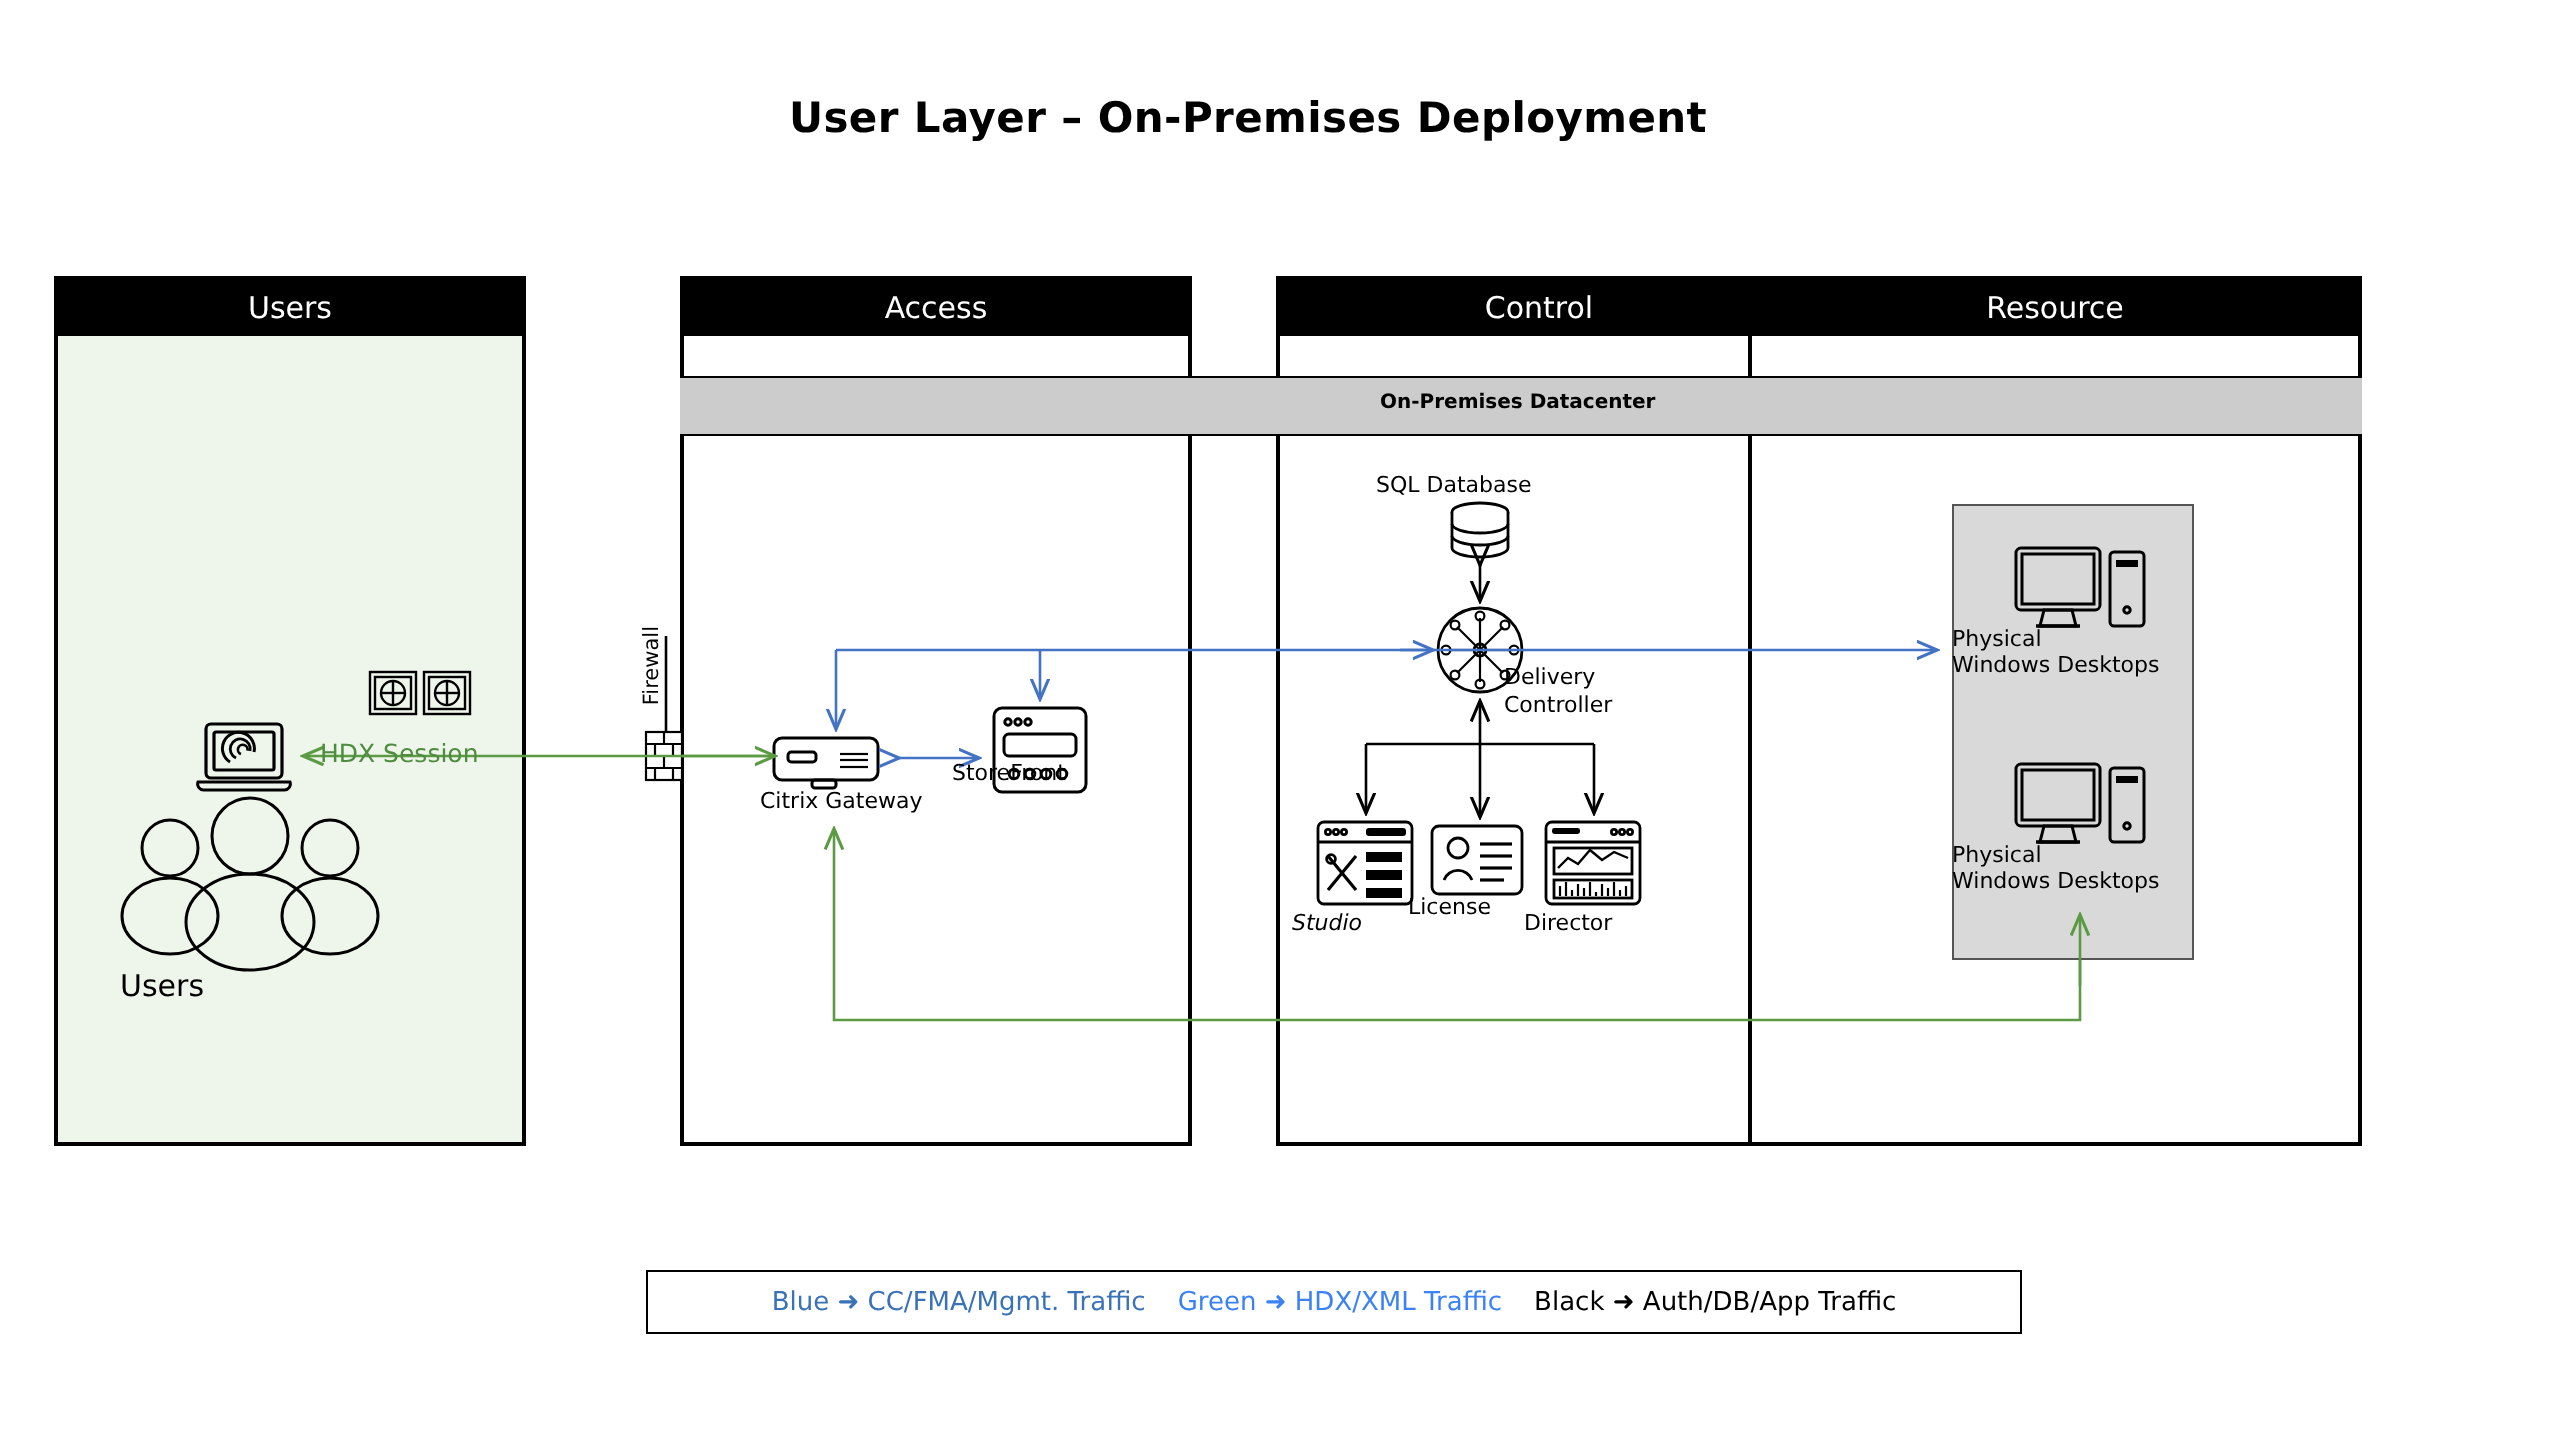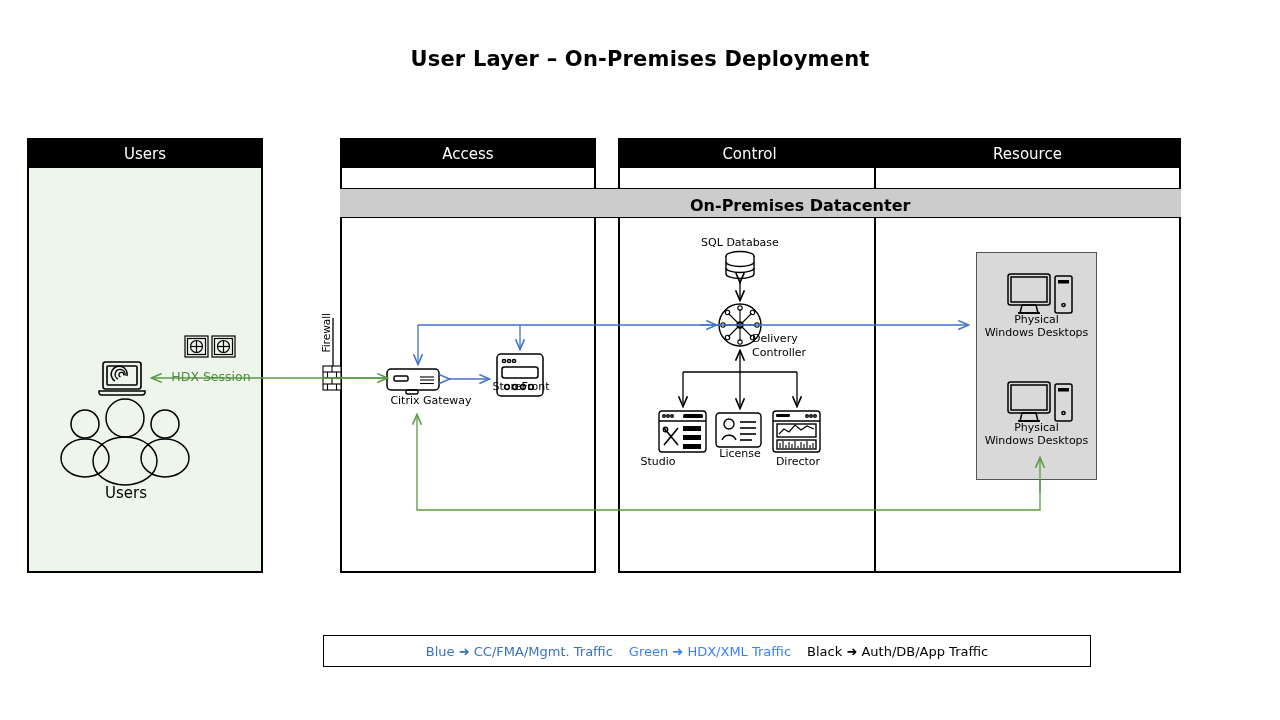--- a/index.html
+++ b/index.html
@@ -1,64 +1,64 @@
 <!DOCTYPE html>
 <html><head>
 <meta charset="utf-8">
 <style>
   html,body{margin:0;padding:0;background:#ffffff;}
   body{width:1280px;height:720px;position:relative;overflow:hidden;
        font-family:"DejaVu Sans","Liberation Sans",sans-serif;color:#000;}
   .abs{position:absolute;}
 
   
-  #title{left:16px;top:47px;width:1248px;text-align:center;
+  #title{left:0;top:47px;width:1248px;text-align:center;
          font-size:21px;font-weight:bold;letter-spacing:.2px;}
 
   
   .panel{border:2px solid #000;box-sizing:border-box;background:#fff;}
   .panel-head{position:absolute;left:0;top:0;width:100%;height:28px;background:#000;color:#fff;
               display:flex;align-items:center;justify-content:center;font-size:15px;box-sizing:border-box;}
   #panel-users{left:27px;top:138px;width:236px;height:435px;background:#eef5ea;}
   #panel-access{left:340px;top:138px;width:256px;height:435px;}
-  #panel-control{left:618px;top:138px;width:263px;height:435px;text-align:center;}
+  #panel-control{left:638px;top:138px;width:263px;height:435px;text-align:center;}
   #panel-resource{left:874px;top:138px;width:307px;height:435px;padding-left:36px;}
 
   
   #dc-band{left:340px;top:188px;width:841px;height:30px;background:#cccccc;
            border-top:1.5px solid #000;border-bottom:1.5px solid #000;box-sizing:border-box;}
-  #dc-label{left:690px;top:196px;font-size:16px;font-weight:bold;}
+  #dc-label{left:690px;top:196px;font-size:10px;font-weight:bold;}
 
   
   #wires{left:0;top:0;width:1280px;height:720px;}
 
   
-  .lbl{font-size:11px;text-align:center;line-height:13px;}
+  .lbl{font-size:11px;text-align:left;line-height:13px;}
   .lbl-green{color:#4e8c3f;font-size:12.5px;}
   .lbl-big{font-size:15px;}
 
   #hdx-label{left:160px;top:360px;width:102px;margin-top:10px;}
   #users-label{left:60px;top:487px;width:132px;}
   #fw-label{left:320px;top:313px;width:14px;height:52px;}
   #fw-label span{display:block;writing-mode:vertical-rl;transform:rotate(180deg);
                  font-size:10.5px;white-space:nowrap;}
   #gw-label{left:380px;top:394px;width:102px;}
   #sf-label{left:476px;top:380px;width:90px;}
   #sql-label{left:688px;top:236px;width:104px;}
   #dc-ctl-label{left:752px;top:332px;width:70px;text-align:left;line-height:14px;}
-  #studio-label{left:622px;top:455px;width:72px;}
+  #studio-label{left:646px;top:455px;width:72px;font-style:italic;}
   #license-label{left:704px;top:447px;width:72px;}
   #director-label{left:762px;top:455px;width:72px;}
   #res-box{left:976px;top:252px;width:121px;height:228px;background:#d9d9d9;border:1.5px solid #555;
            box-sizing:border-box;}
   #pwd1-label{left:976px;top:313px;width:121px;}
   #pwd2-label{left:976px;top:421px;width:121px;}
 
   
-  #legend{left:323px;top:635px;width:768px;height:32px;border:1.5px solid #000;background:#fff;
+  #legend{left:323px;top:635px;width:688px;height:32px;border:1.5px solid #000;background:#fff;
           display:flex;align-items:center;justify-content:center;box-sizing:border-box;}
   #legend .seg{font-size:13px;white-space:nowrap;}
   .c-blue{color:#3a72b8;}
   .c-green{color:#3b82f6;}
   .c-black{color:#000;}
   .sp{display:inline-block;width:16px;}
 </style>
 </head>
 <body>
 

